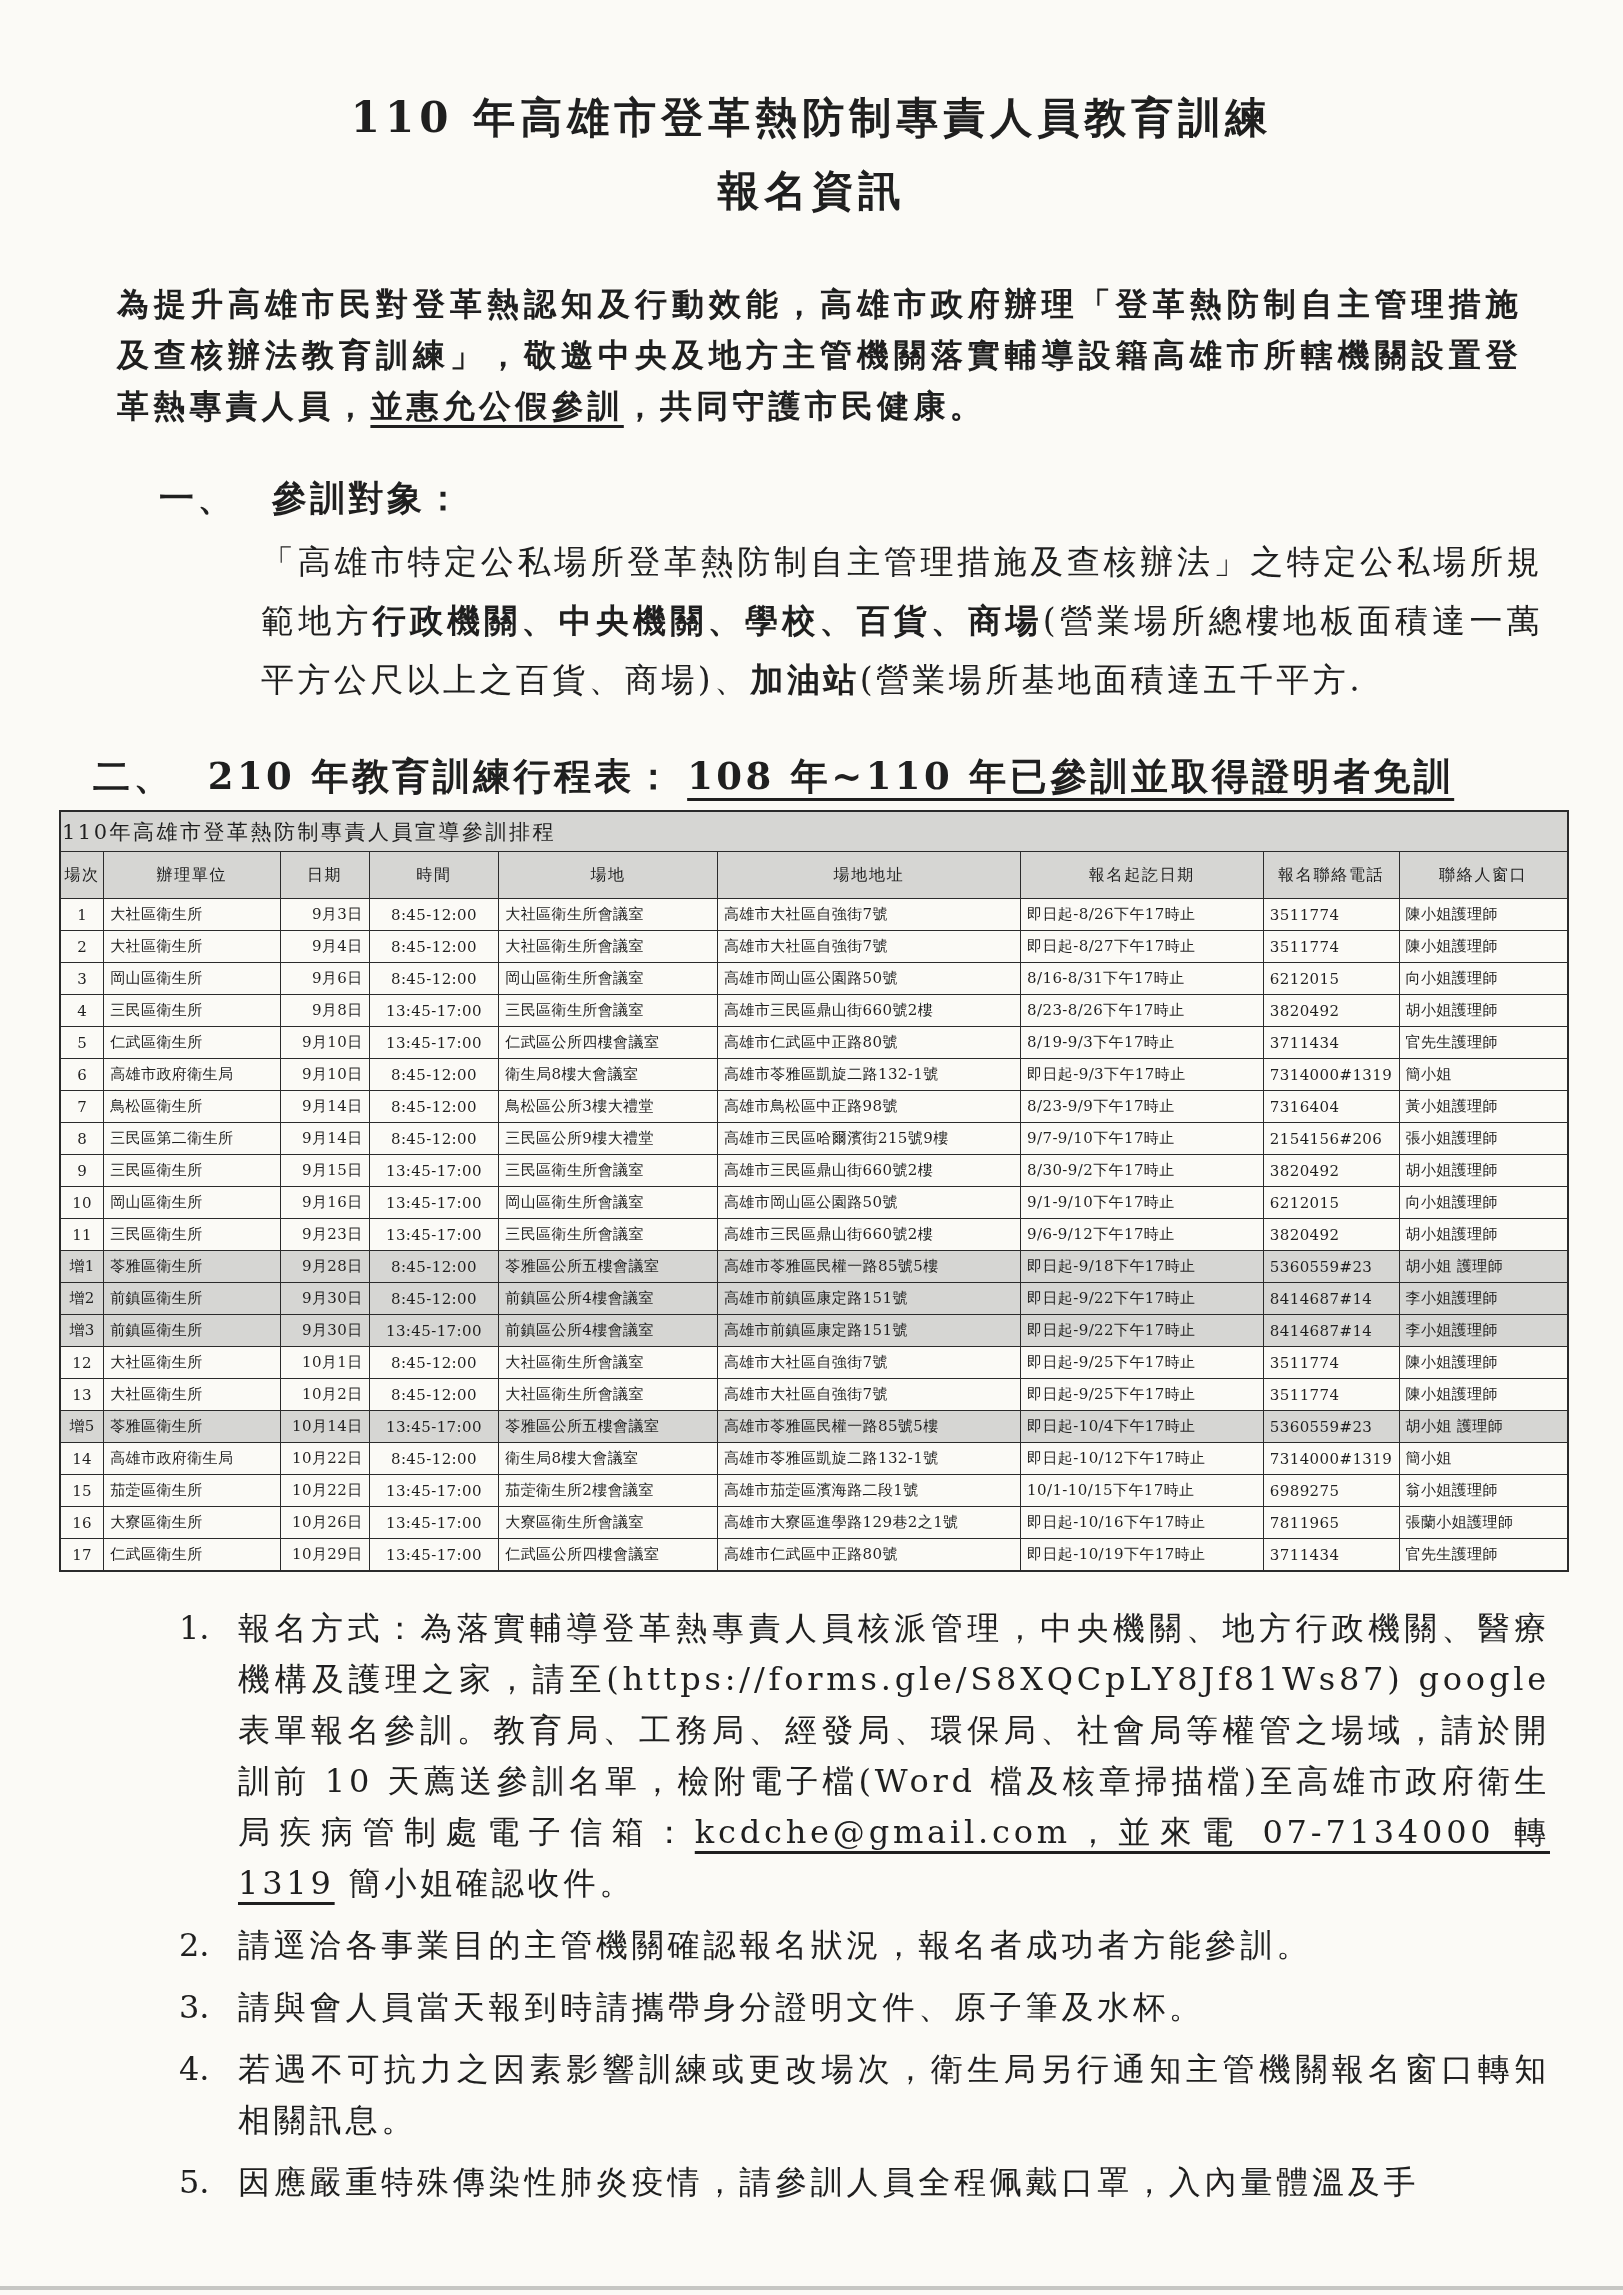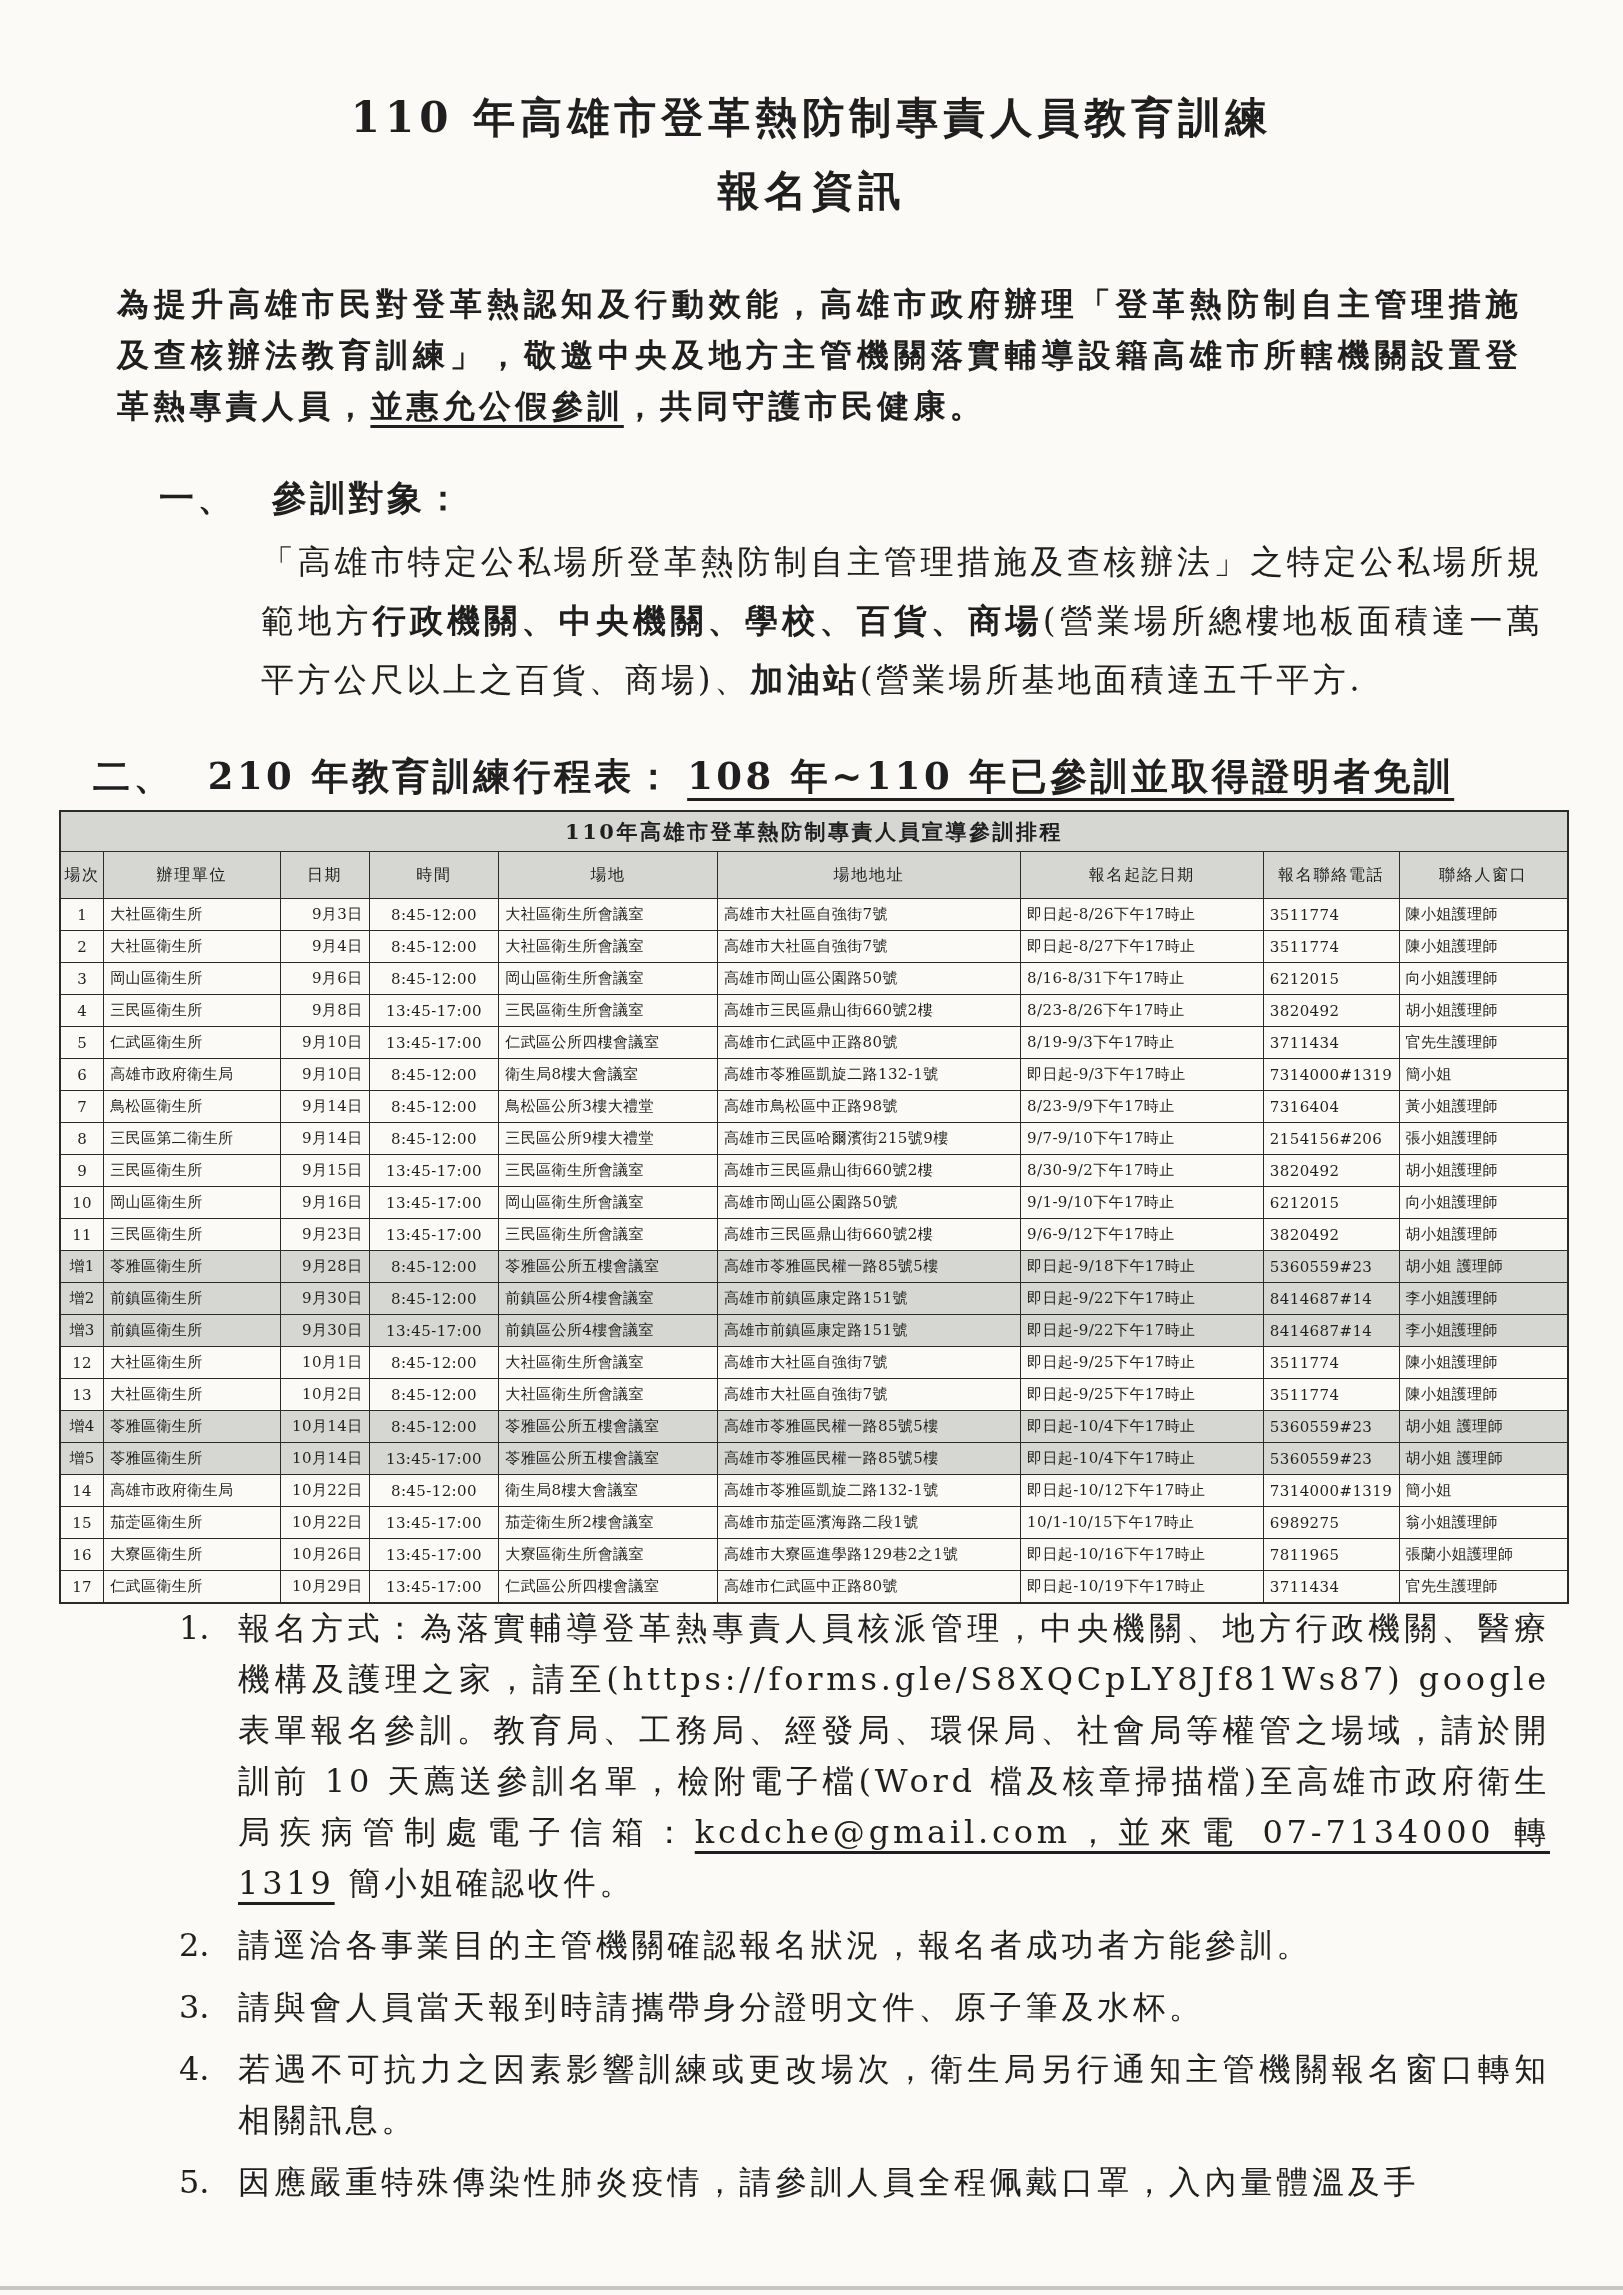--- a/index.html
+++ b/index.html
@@ -42,21 +42,21 @@
   .b{font-weight:700;}
 
   
   table.schedule{position:absolute;top:810px;left:59px;width:1510px;
     border-collapse:collapse;table-layout:fixed;
     border:2.5px solid var(--table-border);}
   table.schedule th,table.schedule td{
     border:1.7px solid var(--table-border);
     overflow:hidden;white-space:nowrap;}
   tr.t-title th{height:37px;background:var(--shade);
-    font-size:21px;font-weight:700;letter-spacing:2.5px;text-align:center;}
+    font-size:21px;font-weight:400;letter-spacing:2.5px;text-align:left;}
   tr.t-head th{height:46px;background:var(--shade);
     font-size:16px;font-weight:400;letter-spacing:1.7px;text-align:center;
     white-space:normal;line-height:18.6px;padding:0 2px;}
   tbody td{height:31px;font-size:15px;padding:0 6px;letter-spacing:0.4px;}
   tbody td:nth-child(1){text-align:center;padding:0 0.8px;}
   tbody td:nth-child(3){text-align:right;}
   tbody td:nth-child(4){text-align:center;}
   tbody tr.shaded td{background:var(--shade);}
 
   
@@ -288,31 +288,20 @@
           <td>大社區衛生所</td>
           <td>10月2日</td>
           <td>8:45-12:00</td>
           <td>大社區衛生所會議室</td>
           <td>高雄市大社區自強街7號</td>
           <td>即日起-9/25下午17時止</td>
           <td>3511774</td>
           <td>陳小姐護理師</td>
         </tr>
         <tr class="shaded">
-          <td>增4</td>
-          <td>苓雅區衛生所</td>
-          <td>10月14日</td>
-          <td>8:45-12:00</td>
-          <td>苓雅區公所五樓會議室</td>
-          <td>高雄市苓雅區民權一路85號5樓</td>
-          <td>即日起-10/4下午17時止</td>
-          <td>5360559#23</td>
-          <td>胡小姐 護理師</td>
-        </tr>
-        <tr class="shaded">
           <td>增5</td>
           <td>苓雅區衛生所</td>
           <td>10月14日</td>
           <td>13:45-17:00</td>
           <td>苓雅區公所五樓會議室</td>
           <td>高雄市苓雅區民權一路85號5樓</td>
           <td>即日起-10/4下午17時止</td>
           <td>5360559#23</td>
           <td>胡小姐 護理師</td>
         </tr>

